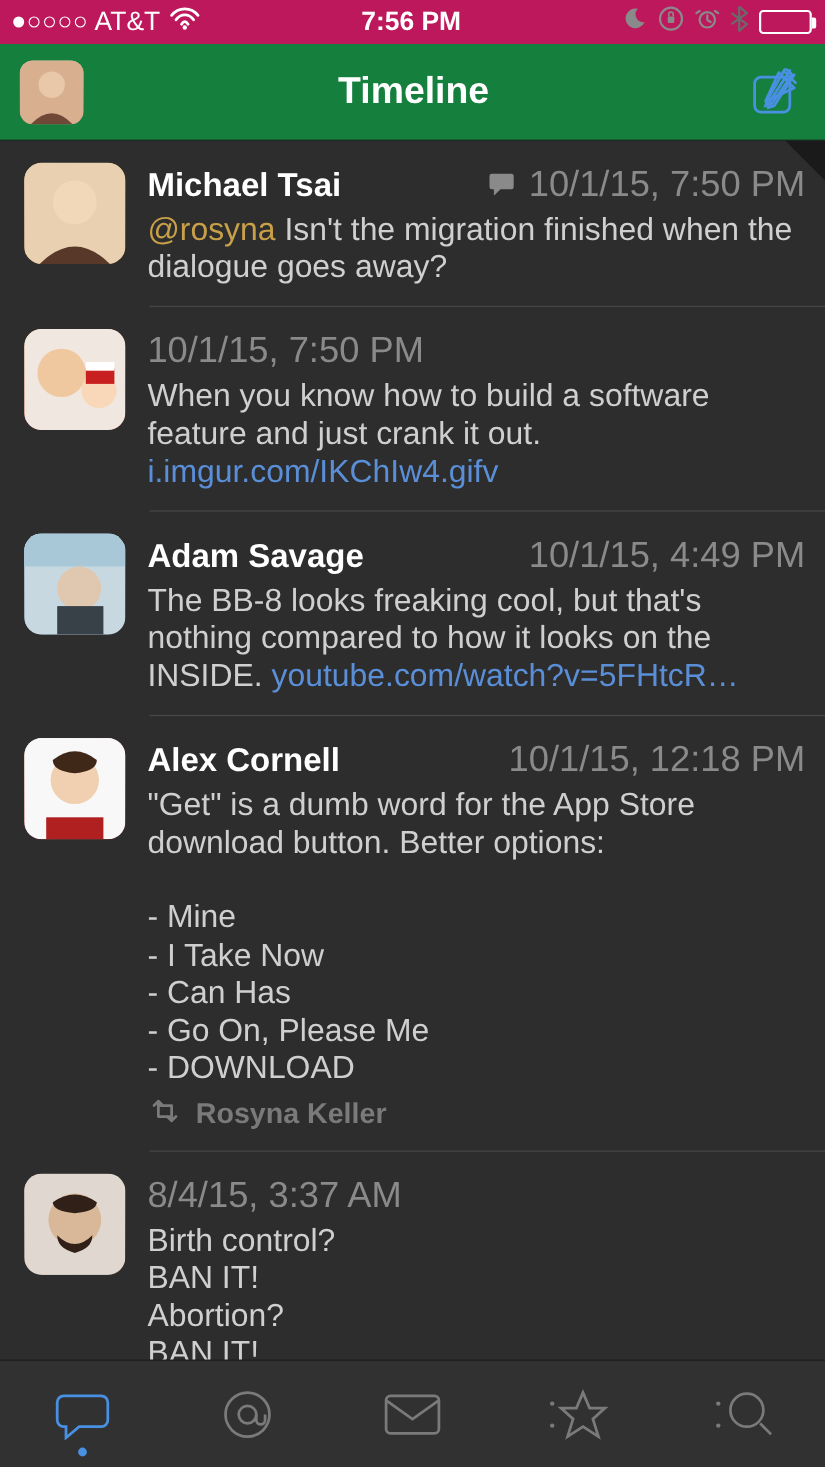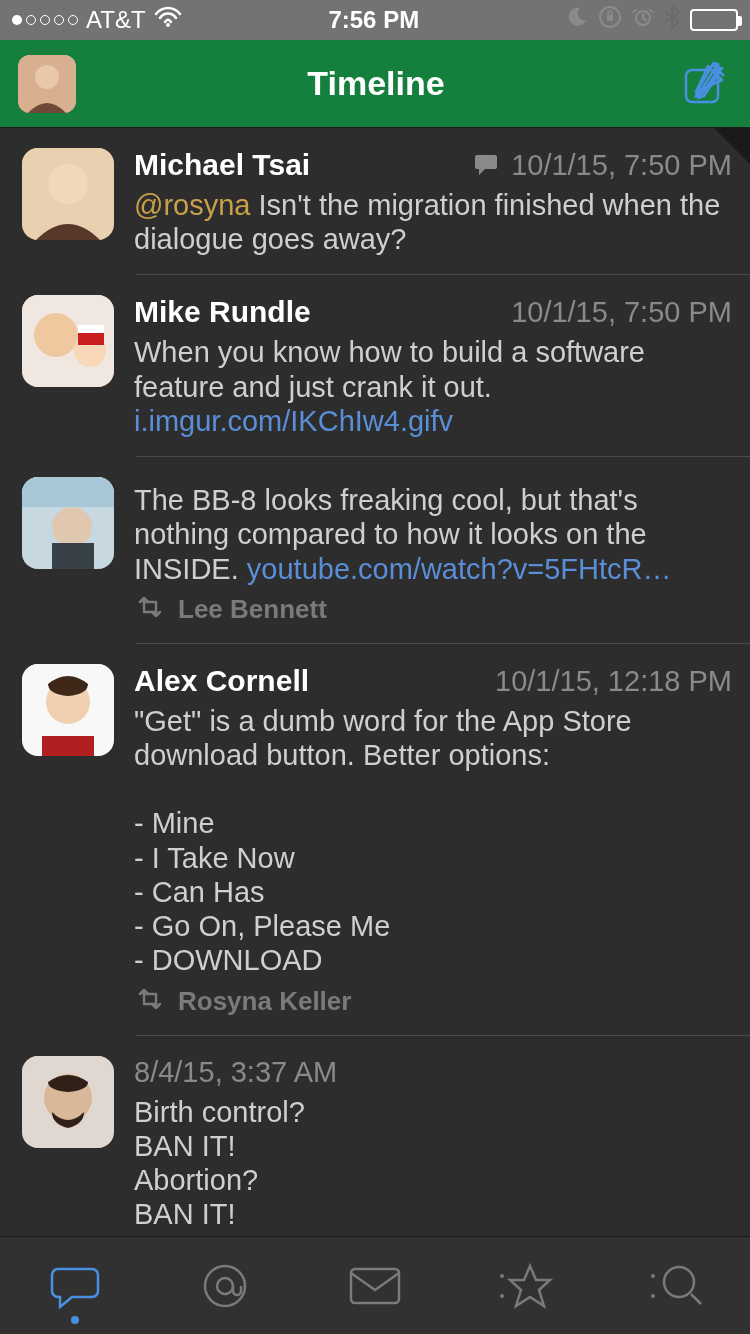--- a/index.html
+++ b/index.html
@@ -6,21 +6,21 @@
   html, body {
     width: 750px;
     height: 1334px;
     overflow: hidden;
     font-family: -apple-system, "Helvetica Neue", Helvetica, Arial, sans-serif;
     background: #2d2d2d;
     color: #d0d0d0;
   }
   .status-bar {
     height: 40px;
-    background: #737373;
+    background: #be185d;
     display: flex;
     align-items: center;
     justify-content: space-between;
     padding: 0 12px;
     color: #fff;
     font-size: 24px;
   }
   .status-left { display: flex; align-items: center; gap: 8px; }
   .dots { display: flex; gap: 4px; }
   .dot { width: 10px; height: 10px; border-radius: 50%; background: #fff; }
@@ -86,21 +86,21 @@
     padding-left: 20px;
     min-width: 0;
   }
   .tweet-header {
     display: flex;
     justify-content: space-between;
     align-items: baseline;
     gap: 10px;
   }
   .tweet-name { color: #fff; font-size: 30px; font-weight: 700; }
-  .tweet-time { color: #8a8a8a; font-size: 29px; white-space: nowrap; display:flex; align-items:center; gap:12px;}
+  .tweet-time { color: #8a8a8a; font-size: 33px; white-space: nowrap; display:flex; align-items:center; gap:12px;}
   .tweet-text {
     color: #cfcfcf; font-size: 29px; line-height: 1.18; margin-top: 6px;
     white-space: pre-wrap; word-wrap: break-word;
   }
   .mention { color: #c8a048; }
   .link { color: #5a8fd8; }
   .retweet-line {
     display: flex; align-items: center; gap: 12px;
     color: #7a7a7a; font-size: 26px; font-weight: 600; margin-top: 8px;
   }
@@ -234,47 +234,42 @@
       <svg viewBox="0 0 92 92">
           <rect width="92" height="92" fill="#f0e8e0"></rect>
           <circle cx="34" cy="40" r="22" fill="#f0c8a0"></circle>
           <circle cx="68" cy="56" r="16" fill="#f8d8b8"></circle>
           <rect x="56" y="36" width="26" height="14" fill="#c82020"></rect>
           <rect x="56" y="30" width="26" height="8" fill="#fff"></rect>
         </svg>
     </div>
     <div class="tweet-body">
       <div class="tweet-header">
-        <span class="tweet-name">Mike Rundle</span>
         <span class="tweet-time">10/1/15, 7:50 PM</span>
       </div>
       <div class="tweet-text"><span>When you know how to build a software feature and just crank it out. </span><span class="link">i.imgur.com/IKChIw4.gifv</span></div>
     </div>
   </div>
   <div class="tweet-sep"></div>
 
   <div class="tweet">
     <div class="avatar face3">
       <svg viewBox="0 0 92 92">
           <rect width="92" height="92" fill="#c8d8e0"></rect>
           <rect x="0" y="0" width="92" height="30" fill="#a8c8d8"></rect>
           <circle cx="50" cy="50" r="20" fill="#e0c8b0"></circle>
           <rect x="30" y="66" width="42" height="26" fill="#384048"></rect>
         </svg>
     </div>
     <div class="tweet-body">
+      <div class="tweet-header">
+        <span class="tweet-name">Adam Savage</span>
+        <span class="tweet-time">10/1/15, 4:49 PM</span>
+      </div>
       <div class="tweet-text"><span>The BB-8 looks freaking cool, but that's nothing compared to how it looks on the INSIDE. </span><span class="link">youtube.com/watch?v=5FHtcR…</span></div>
-      <div class="retweet-line">
-        <span>
-          <svg width="32" height="22" viewBox="0 0 32 22" fill="none" stroke-width="2.5" stroke-linecap="round" stroke-linejoin="round">
-              <path d="M6 6 L10 2 L14 6 M10 2 V16 H20 M26 16 L22 20 L18 16 M22 20 V6 H12"></path>
-            </svg>
-        </span>
-        <span>Lee Bennett</span>
-      </div>
     </div>
   </div>
   <div class="tweet-sep"></div>
 
   <div class="tweet">
     <div class="avatar face4">
       <svg viewBox="0 0 92 92">
           <rect width="92" height="92" fill="#f8f8f8"></rect>
           <circle cx="46" cy="38" r="22" fill="#f0d0b0"></circle>
           <path d="M26 20 Q46 4 66 20 Q66 30 46 32 Q26 30 26 20 Z" fill="#402818"></path>

